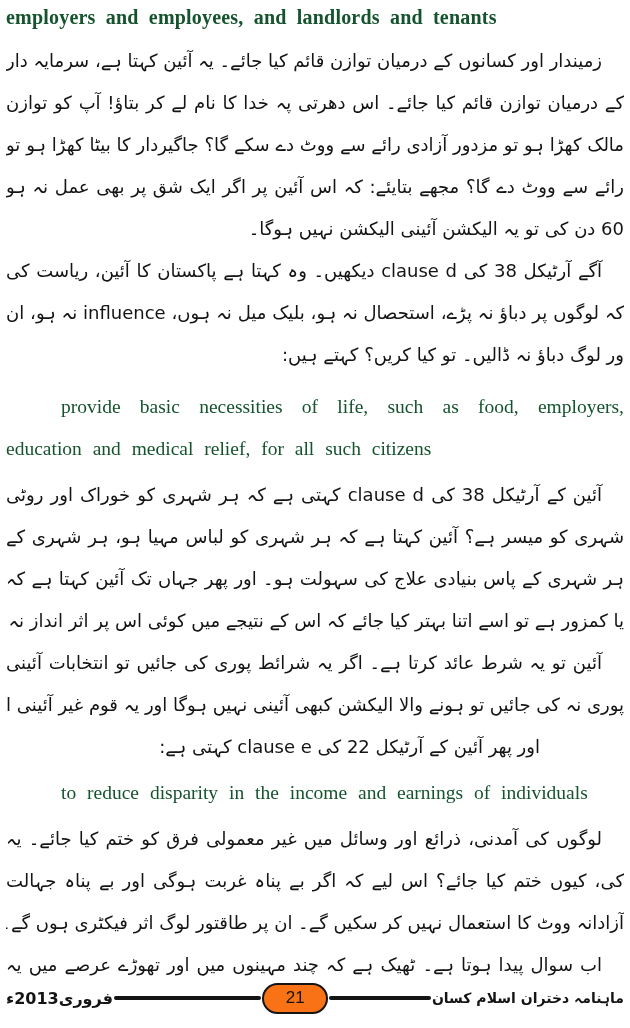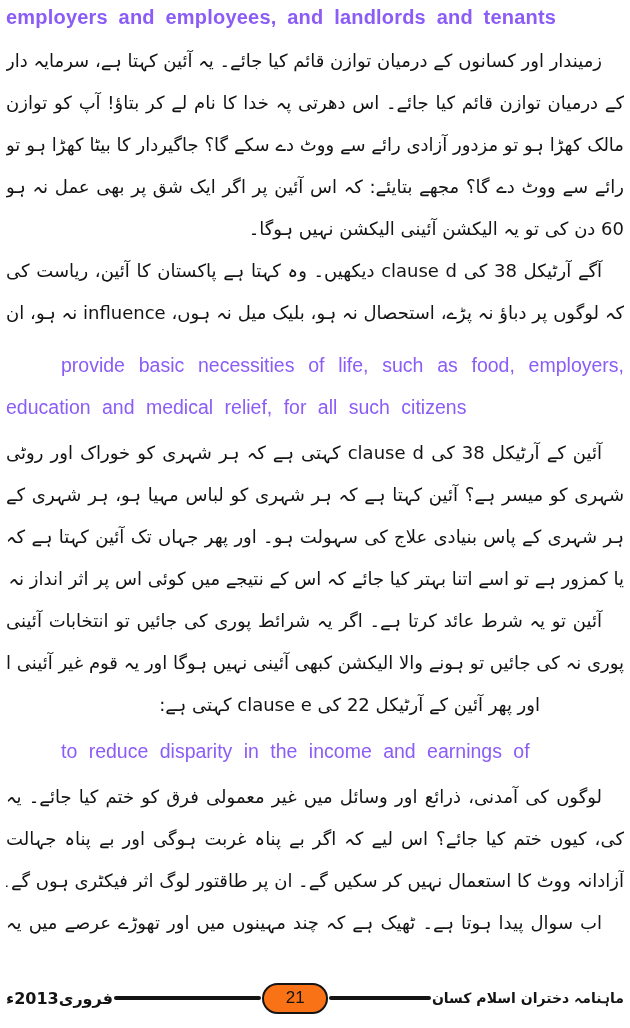--- a/index.html
+++ b/index.html
@@ -2,21 +2,21 @@
 <html><head>
 <meta charset="utf-8">
 <style>
   * { margin:0; padding:0; box-sizing:border-box; }
   html,body { background:#ffffff; }
   .page {
     width:630px; height:1028px; background:#ffffff; color:#141414;
     position:relative; overflow:hidden; padding:2px 6px 0 6px;
   }
   
-  .eng { font-family:Liberation Sans, sans-serif; color:#8b5cf6; }
+  .eng { font-family:Liberation Serif, serif; color:#14532d; }
   .eng-heading {
     font-size:20px; line-height:26px; font-weight:bold;
     word-spacing:5px; letter-spacing:.2px; margin-top:2px;
   }
   .eng-quote { font-size:19.5px; line-height:42px; word-spacing:6px; }
   .eq-line { height:42px; overflow:hidden; }
   .eq-justify { text-align:justify; text-align-last:justify; -moz-text-align-last:justify; }
   .eq-ind { padding-left:55px; }
   
   .urdu { direction:rtl; font-family:"DejaVu Sans", sans-serif; font-size:18px; }
@@ -64,20 +64,21 @@
     <div class="uline u-justify u-ind">زمیندار اور کسانوں کے درمیان توازن قائم کیا جائے۔ یہ آئین کہتا ہے، سرمایہ دار اور مزدور کی آمدن</div>
     <div class="uline u-justify">کے درمیان توازن قائم کیا جائے۔ اس دھرتی پہ خدا کا نام لے کر بتاؤ! آپ کو توازن نظر آ رہا ہے۔ فیکٹری کا</div>
     <div class="uline u-justify">مالک کھڑا ہو تو مزدور آزادی رائے سے ووٹ دے سکے گا؟ جاگیردار کا بیٹا کھڑا ہو تو وہاں ہاری اور کسان آزادی</div>
     <div class="uline u-justify">رائے سے ووٹ دے گا؟ مجھے بتایئے: کہ اس آئین پر اگر ایک شق پر بھی عمل نہ ہو اور رٹ لگائی جائے صرف</div>
     <div class="uline">60 دن کی تو یہ الیکشن آئینی الیکشن نہیں ہوگا۔</div>
   </div>
 
   <div class="urdu para">
     <div class="uline u-justify u-ind">آگے آرٹیکل 38 کی clause d دیکھیں۔ وہ کہتا ہے پاکستان کا آئین، ریاست کی ذمہ داری ہے تا</div>
     <div class="uline u-justify">کہ لوگوں پر دباؤ نہ پڑے، استحصال نہ ہو، بلیک میل نہ ہوں، influence نہ ہو، ان کی آزادی رائے پر طاقت</div>
+    <div class="uline">ور لوگ دباؤ نہ ڈالیں۔ تو کیا کریں؟ کہتے ہیں:</div>
   </div>
 
   <div class="eng eng-quote mt10">
     <div class="eq-line eq-justify eq-ind">provide basic necessities of life, such as food, employers, housing,</div>
     <div class="eq-line">education and medical relief, for all such citizens</div>
   </div>
 
   <div class="urdu para mt4">
     <div class="uline u-justify u-ind">آئین کے آرٹیکل 38 کی clause d کہتی ہے کہ ہر شہری کو خوراک اور روٹی دی جائے۔ کیا ہر</div>
     <div class="uline u-justify">شہری کو میسر ہے؟ آئین کہتا ہے کہ ہر شہری کو لباس مہیا ہو، ہر شہری کے پاس گھر ہو، ہر شہری کے پاس تعلیم ہو اور</div>

